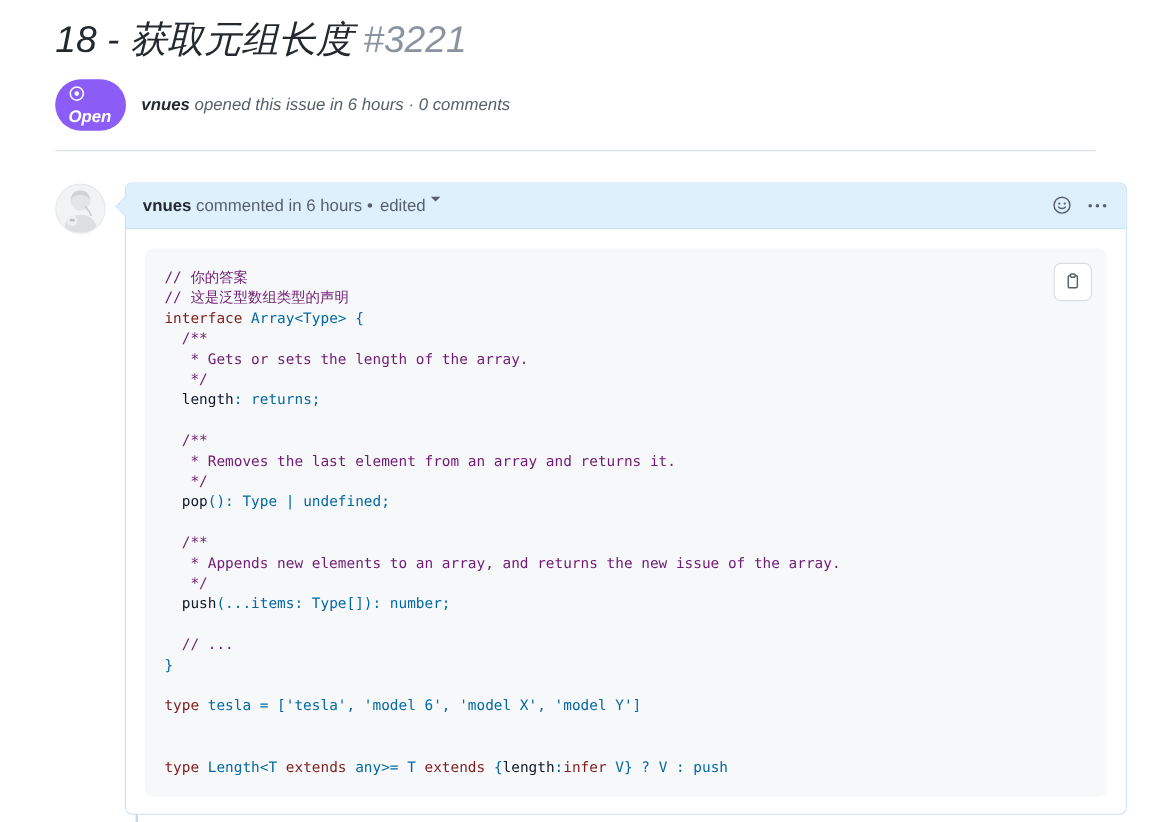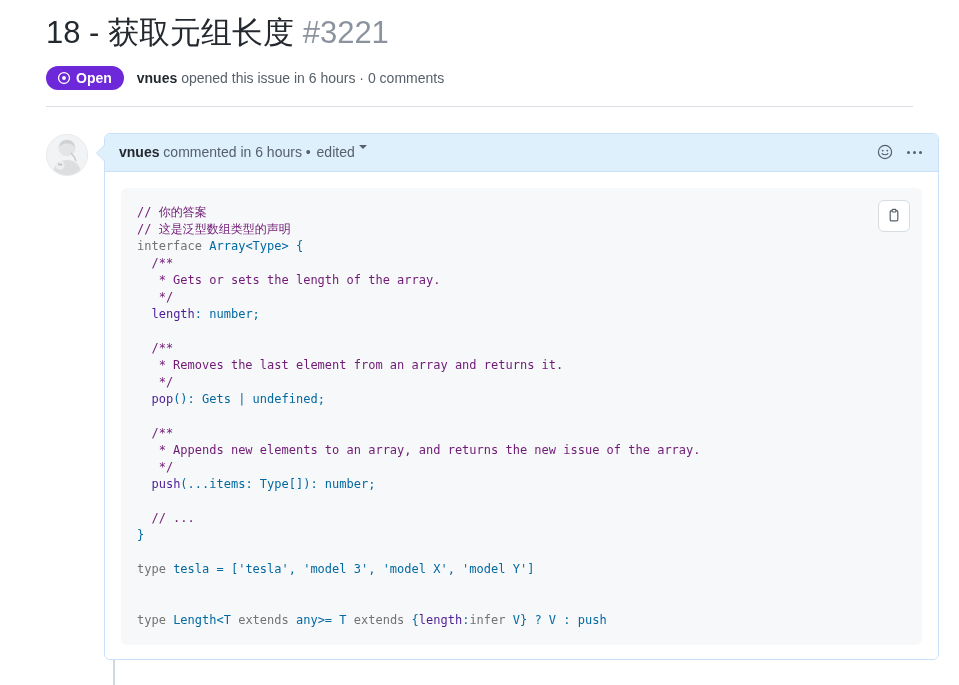--- a/index.html
+++ b/index.html
@@ -12,20 +12,21 @@
   }
   body {
     font-family: "Liberation Sans", sans-serif;
     color: #24292f;
     -webkit-font-smoothing: antialiased;
   }
 
   
   .issue-header {
     padding: 14px 46px 0 46px;
+    font-style: italic;
   }
   .issue-title {
     font-size: 31px;
     font-weight: 400;
     line-height: 1.25;
     color: #24292f;
     margin: 0;
     letter-spacing: 0px;
   }
   .issue-number {
@@ -34,27 +35,28 @@
   }
   .issue-meta-row {
     display: flex;
     align-items: center;
     margin-top: 13px;
   }
   .state-badge {
     display: inline-flex;
     align-items: flex-start;
     gap: 5px;
-    background: #6d28d9;
+    background: #8b5cf6;
     color: #ffffff;
     border-radius: 2em;
     padding: 5px 12px 5px 11px;
     font-size: 14px;
     font-weight: 600;
     line-height: 1;
+    flex-direction: column;
   }
   .state-badge svg { display: block; }
   .issue-byline {
     margin-left: 13px;
     font-size: 14px;
     color: #57606a;
     line-height: 1;
   }
   .issue-byline b { color: #24292f; font-weight: 600; }
   .header-rule {
@@ -191,22 +193,22 @@
   pre.code {
     margin: 0;
     font-family: "DejaVu Sans Mono", "Liberation Mono", monospace;
     font-size: 12px;
     line-height: 17px;
     color: #24292f;
     white-space: pre;
     tab-size: 2;
   }
   .tok-c { color: #701a75; }        
-  .tok-k { color: #737373; }        
-  .tok-p { color: #4c1d95; }        
+  .tok-k { color: #7f1d1d; }        
+  .tok-p { color: #0f172a; }        
   .tok-n { color: #0369a1; }        
 
   .copy-btn {
     position: absolute;
     top: 12px;
     right: 12px;
     width: 32px;
     height: 32px;
     border: 1px solid #d8dde2;
     border-radius: 6px;
@@ -290,36 +292,36 @@
       </div>
 
       <div class="comment-body">
         <div class="code-wrap">
           <pre class="code"><span class="tok-c">// 你的答案</span>
 <span class="tok-c">// 这是泛型数组类型的声明</span>
 <span class="tok-k">interface</span><span class="tok-n"> Array&lt;Type&gt; {</span>
 <span class="tok-c">  /**</span>
 <span class="tok-c">   * Gets or sets the length of the array.</span>
 <span class="tok-c">   */</span>
-<span class="tok-n">  </span><span class="tok-p">length</span><span class="tok-n">: number;</span>
+<span class="tok-n">  </span><span class="tok-p">length</span><span class="tok-n">: returns;</span>
 <span class="tok-n"></span>
 <span class="tok-c">  /**</span>
 <span class="tok-c">   * Removes the last element from an array and returns it.</span>
 <span class="tok-c">   */</span>
-<span class="tok-n">  </span><span class="tok-p">pop</span><span class="tok-n">(): Gets | undefined;</span>
+<span class="tok-n">  </span><span class="tok-p">pop</span><span class="tok-n">(): Type | undefined;</span>
 <span class="tok-n"></span>
 <span class="tok-c">  /**</span>
 <span class="tok-c">   * Appends new elements to an array, and returns the new issue of the array.</span>
 <span class="tok-c">   */</span>
 <span class="tok-n">  </span><span class="tok-p">push</span><span class="tok-n">(...items: Type[]): number;</span>
 <span class="tok-n"></span>
 <span class="tok-c">  // ...</span>
 <span class="tok-n">}</span>
 <span class="tok-n"></span>
-<span class="tok-k">type</span><span class="tok-n"> tesla = ['tesla', 'model 3', 'model X', 'model Y']</span>
+<span class="tok-k">type</span><span class="tok-n"> tesla = ['tesla', 'model 6', 'model X', 'model Y']</span>
 <span class="tok-n"></span>
 <span class="tok-n"></span>
 <span class="tok-k">type</span><span class="tok-n"> Length&lt;T </span><span class="tok-k">extends</span><span class="tok-n"> any&gt;= T </span><span class="tok-k">extends</span><span class="tok-n"> {</span><span class="tok-p">length</span><span class="tok-n">:</span><span class="tok-k">infer</span><span class="tok-n"> V} ? V : push</span></pre>
           <div class="copy-btn">
             <svg width="16" height="16" viewBox="0 0 16 16" aria-hidden="true">
               <rect x="4.2" y="2.6" width="7.6" height="10.2" rx="1.1" fill="none" stroke="#57606a" stroke-width="1.2"></rect>
               <rect x="6.1" y="1.4" width="3.8" height="2.6" rx="0.7" fill="#ffffff" stroke="#57606a" stroke-width="1.2"></rect>
             </svg>
           </div>
         </div>

